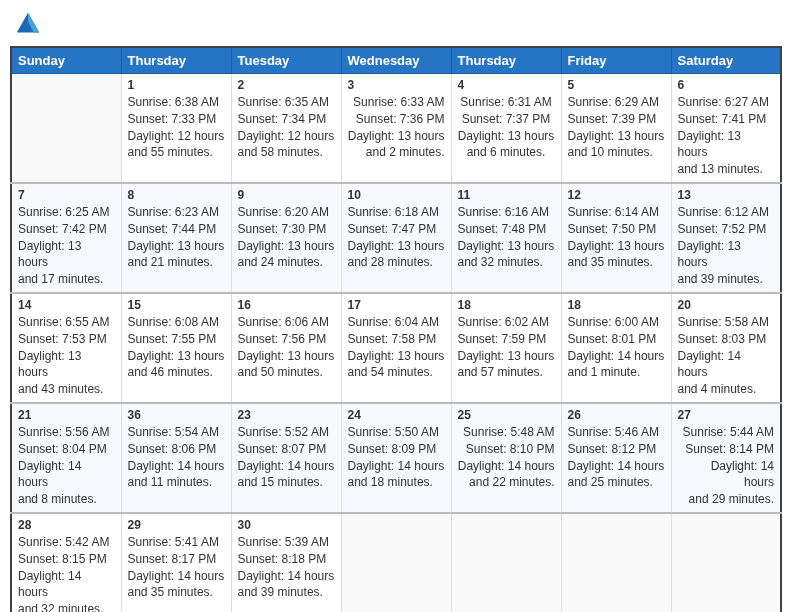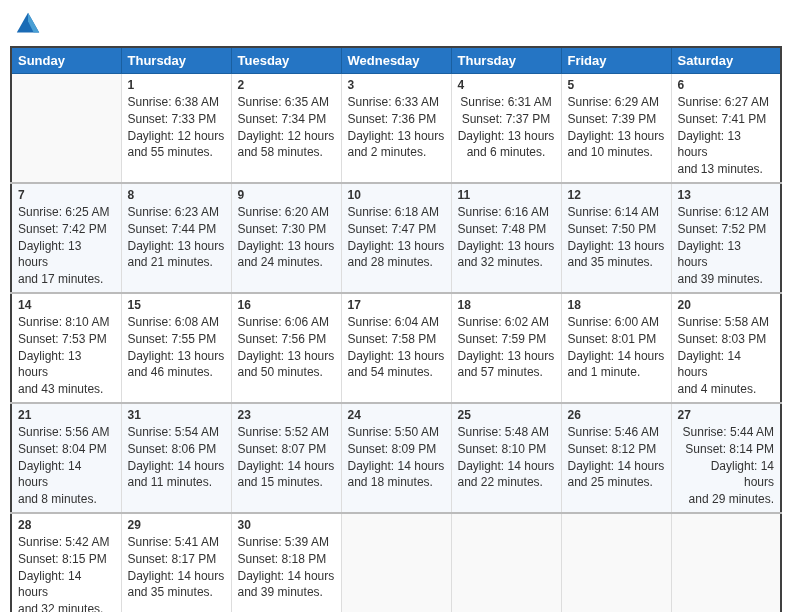--- a/index.html
+++ b/index.html
@@ -142,21 +142,21 @@
         </td>
         <td>
           <span class="day-number">2</span>
           <div class="day-info" style="white-space: pre-line;">Sunrise: 6:35 AM
 Sunset: 7:34 PM
 Daylight: 12 hours
 and 58 minutes.</div>
         </td>
         <td>
           <span class="day-number">3</span>
-          <div class="day-info" style="white-space: pre-line;">Sunrise: 6:33 AM
+          <div class="day-info" style="white-space: pre-line; text-align: right;">Sunrise: 6:33 AM
 Sunset: 7:36 PM
 Daylight: 13 hours
 and 2 minutes.</div>
         </td>
         <td>
           <span class="day-number">4</span>
           <div class="day-info" style="white-space: pre-line; text-align: center;">Sunrise: 6:31 AM
 Sunset: 7:37 PM
 Daylight: 13 hours
 and 6 minutes.</div>
@@ -223,21 +223,21 @@
           <span class="day-number">13</span>
           <div class="day-info" style="white-space: pre-line;">Sunrise: 6:12 AM
 Sunset: 7:52 PM
 Daylight: 13 hours
 and 39 minutes.</div>
         </td>
       </tr>
       <tr class="row-divider">
         <td>
           <span class="day-number">14</span>
-          <div class="day-info" style="white-space: pre-line;">Sunrise: 8:10 AM
+          <div class="day-info" style="white-space: pre-line;">Sunrise: 6:55 AM
 Sunset: 7:53 PM
 Daylight: 13 hours
 and 43 minutes.</div>
         </td>
         <td>
           <span class="day-number">15</span>
           <div class="day-info" style="white-space: pre-line;">Sunrise: 6:08 AM
 Sunset: 7:55 PM
 Daylight: 13 hours
 and 46 minutes.</div>
@@ -280,21 +280,21 @@
       </tr>
       <tr class="row-divider">
         <td>
           <span class="day-number">21</span>
           <div class="day-info" style="white-space: pre-line;">Sunrise: 5:56 AM
 Sunset: 8:04 PM
 Daylight: 14 hours
 and 8 minutes.</div>
         </td>
         <td>
-          <span class="day-number">31</span>
+          <span class="day-number">36</span>
           <div class="day-info" style="white-space: pre-line;">Sunrise: 5:54 AM
 Sunset: 8:06 PM
 Daylight: 14 hours
 and 11 minutes.</div>
         </td>
         <td>
           <span class="day-number">23</span>
           <div class="day-info" style="white-space: pre-line;">Sunrise: 5:52 AM
 Sunset: 8:07 PM
 Daylight: 14 hours
@@ -302,21 +302,21 @@
         </td>
         <td>
           <span class="day-number">24</span>
           <div class="day-info" style="white-space: pre-line;">Sunrise: 5:50 AM
 Sunset: 8:09 PM
 Daylight: 14 hours
 and 18 minutes.</div>
         </td>
         <td>
           <span class="day-number">25</span>
-          <div class="day-info" style="white-space: pre-line;">Sunrise: 5:48 AM
+          <div class="day-info" style="white-space: pre-line; text-align: right;">Sunrise: 5:48 AM
 Sunset: 8:10 PM
 Daylight: 14 hours
 and 22 minutes.</div>
         </td>
         <td>
           <span class="day-number">26</span>
           <div class="day-info" style="white-space: pre-line;">Sunrise: 5:46 AM
 Sunset: 8:12 PM
 Daylight: 14 hours
 and 25 minutes.</div>

